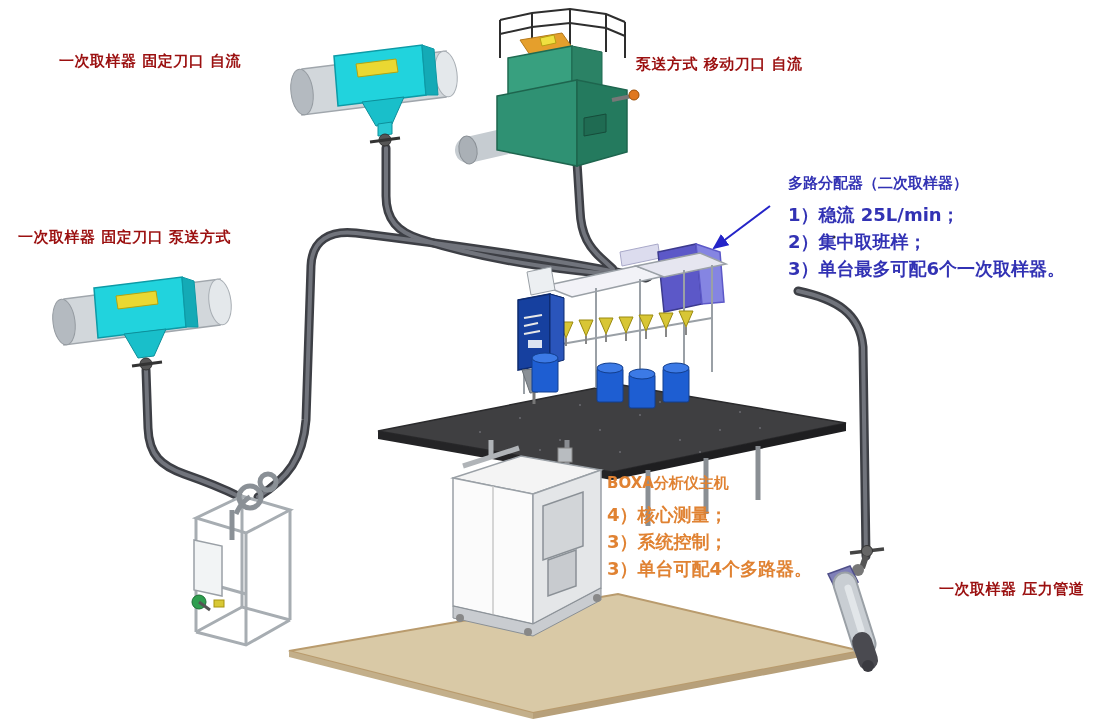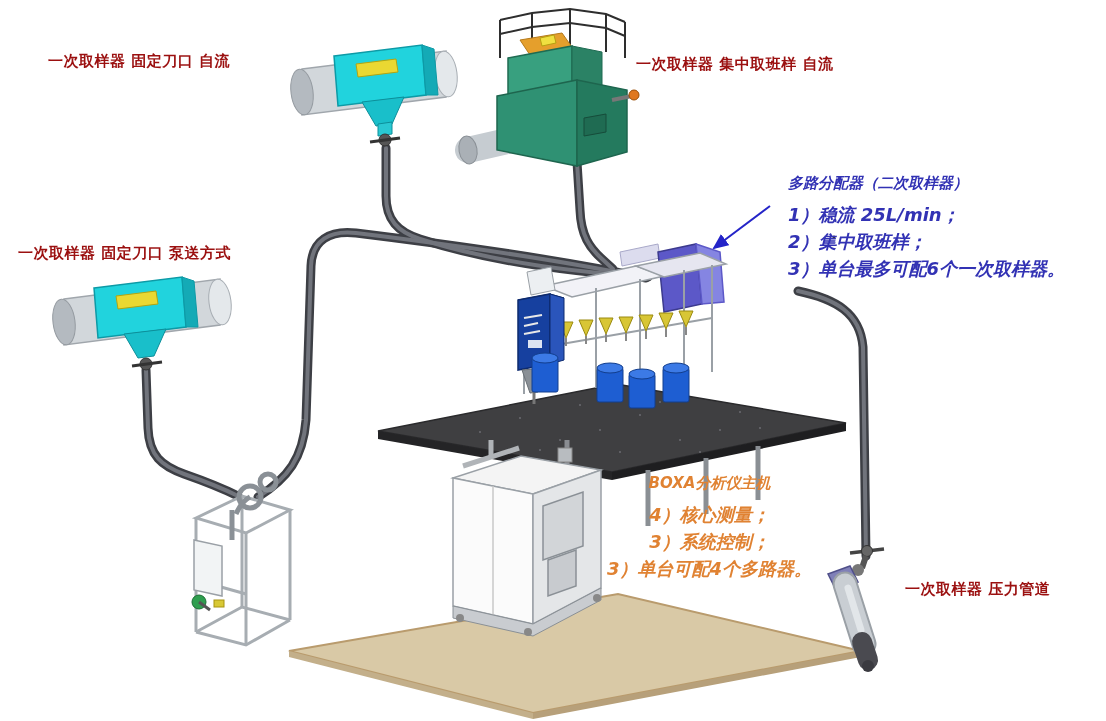--- a/index.html
+++ b/index.html
@@ -5,26 +5,26 @@
   html,body{margin:0;padding:0;background:#ffffff;}
   .stage{
     position:relative;width:1106px;height:721px;background:#ffffff;overflow:hidden;
     font-family:"DejaVu Sans","Liberation Sans",sans-serif;
   }
   .stage svg{position:absolute;left:0;top:0;}
   .label{
     position:absolute;font-size:15px;font-weight:700;color:#9b1010;
     white-space:nowrap;letter-spacing:0.5px;
   }
-  .note{position:absolute;white-space:nowrap;font-style:italic;}
+  .note{position:absolute;white-space:nowrap;}
   .note .note-title{font-size:15px;font-weight:700;margin-bottom:8px;}
   .note .note-item{font-size:18px;font-weight:700;line-height:27px;}
   .note-blue{color:#3232b4;}
   .note-blue .note-title{color:#3232b4;}
-  .note-orange{color:#e08232;text-align:center;}
+  .note-orange{color:#e08232;}
   .note-orange .note-title{color:#e08232;}
 </style>
 </head>
 <body>
 
 <div class="stage">
 
 <svg viewBox="0 0 1106 721" width="1106" height="721">
   <defs>
     <marker id="arrowBlue" markerWidth="9" markerHeight="8" refX="7" refY="3.5" orient="auto">
@@ -236,24 +236,24 @@
     <line x1="862" y1="642" x2="868" y2="660" stroke="#4a4a50" stroke-width="20" stroke-linecap="round"></line>
     <circle cx="868" cy="666" r="6" fill="#3a3a40"></circle>
   </g>
 
   <g>
     <line x1="770" y1="206" x2="714" y2="248" stroke="#2424c8" stroke-width="2" marker-end="url(#arrowBlue)"></line>
     <circle cx="834" cy="237" r="1.6" fill="#333"></circle>
   </g>
 </svg>
 
-<div class="label" style="left:48px;top:52px">一次取样器 固定刀口 自流</div>
-<div class="label" style="left:636px;top:55px">一次取样器 集中取班样 自流</div>
-<div class="label" style="left:18px;top:244px">一次取样器 固定刀口 泵送方式</div>
-<div class="label" style="left:905px;top:580px">一次取样器 压力管道</div>
+<div class="label" style="left:59px;top:52px">一次取样器 固定刀口 自流</div>
+<div class="label" style="left:636px;top:55px">泵送方式 移动刀口 自流</div>
+<div class="label" style="left:18px;top:228px">一次取样器 固定刀口 泵送方式</div>
+<div class="label" style="left:939px;top:580px">一次取样器 压力管道</div>
 
 <div class="note note-blue" style="left:788px;top:174px">
   <div class="note-title">多路分配器（二次取样器）</div>
   <div class="note-item">1）稳流 25L/min；</div>
   <div class="note-item">2）集中取班样；</div>
   <div class="note-item">3）单台最多可配6个一次取样器。</div>
 </div>
 
 <div class="note note-orange" style="left:607px;top:474px">
   <div class="note-title">BOXA分析仪主机</div>

